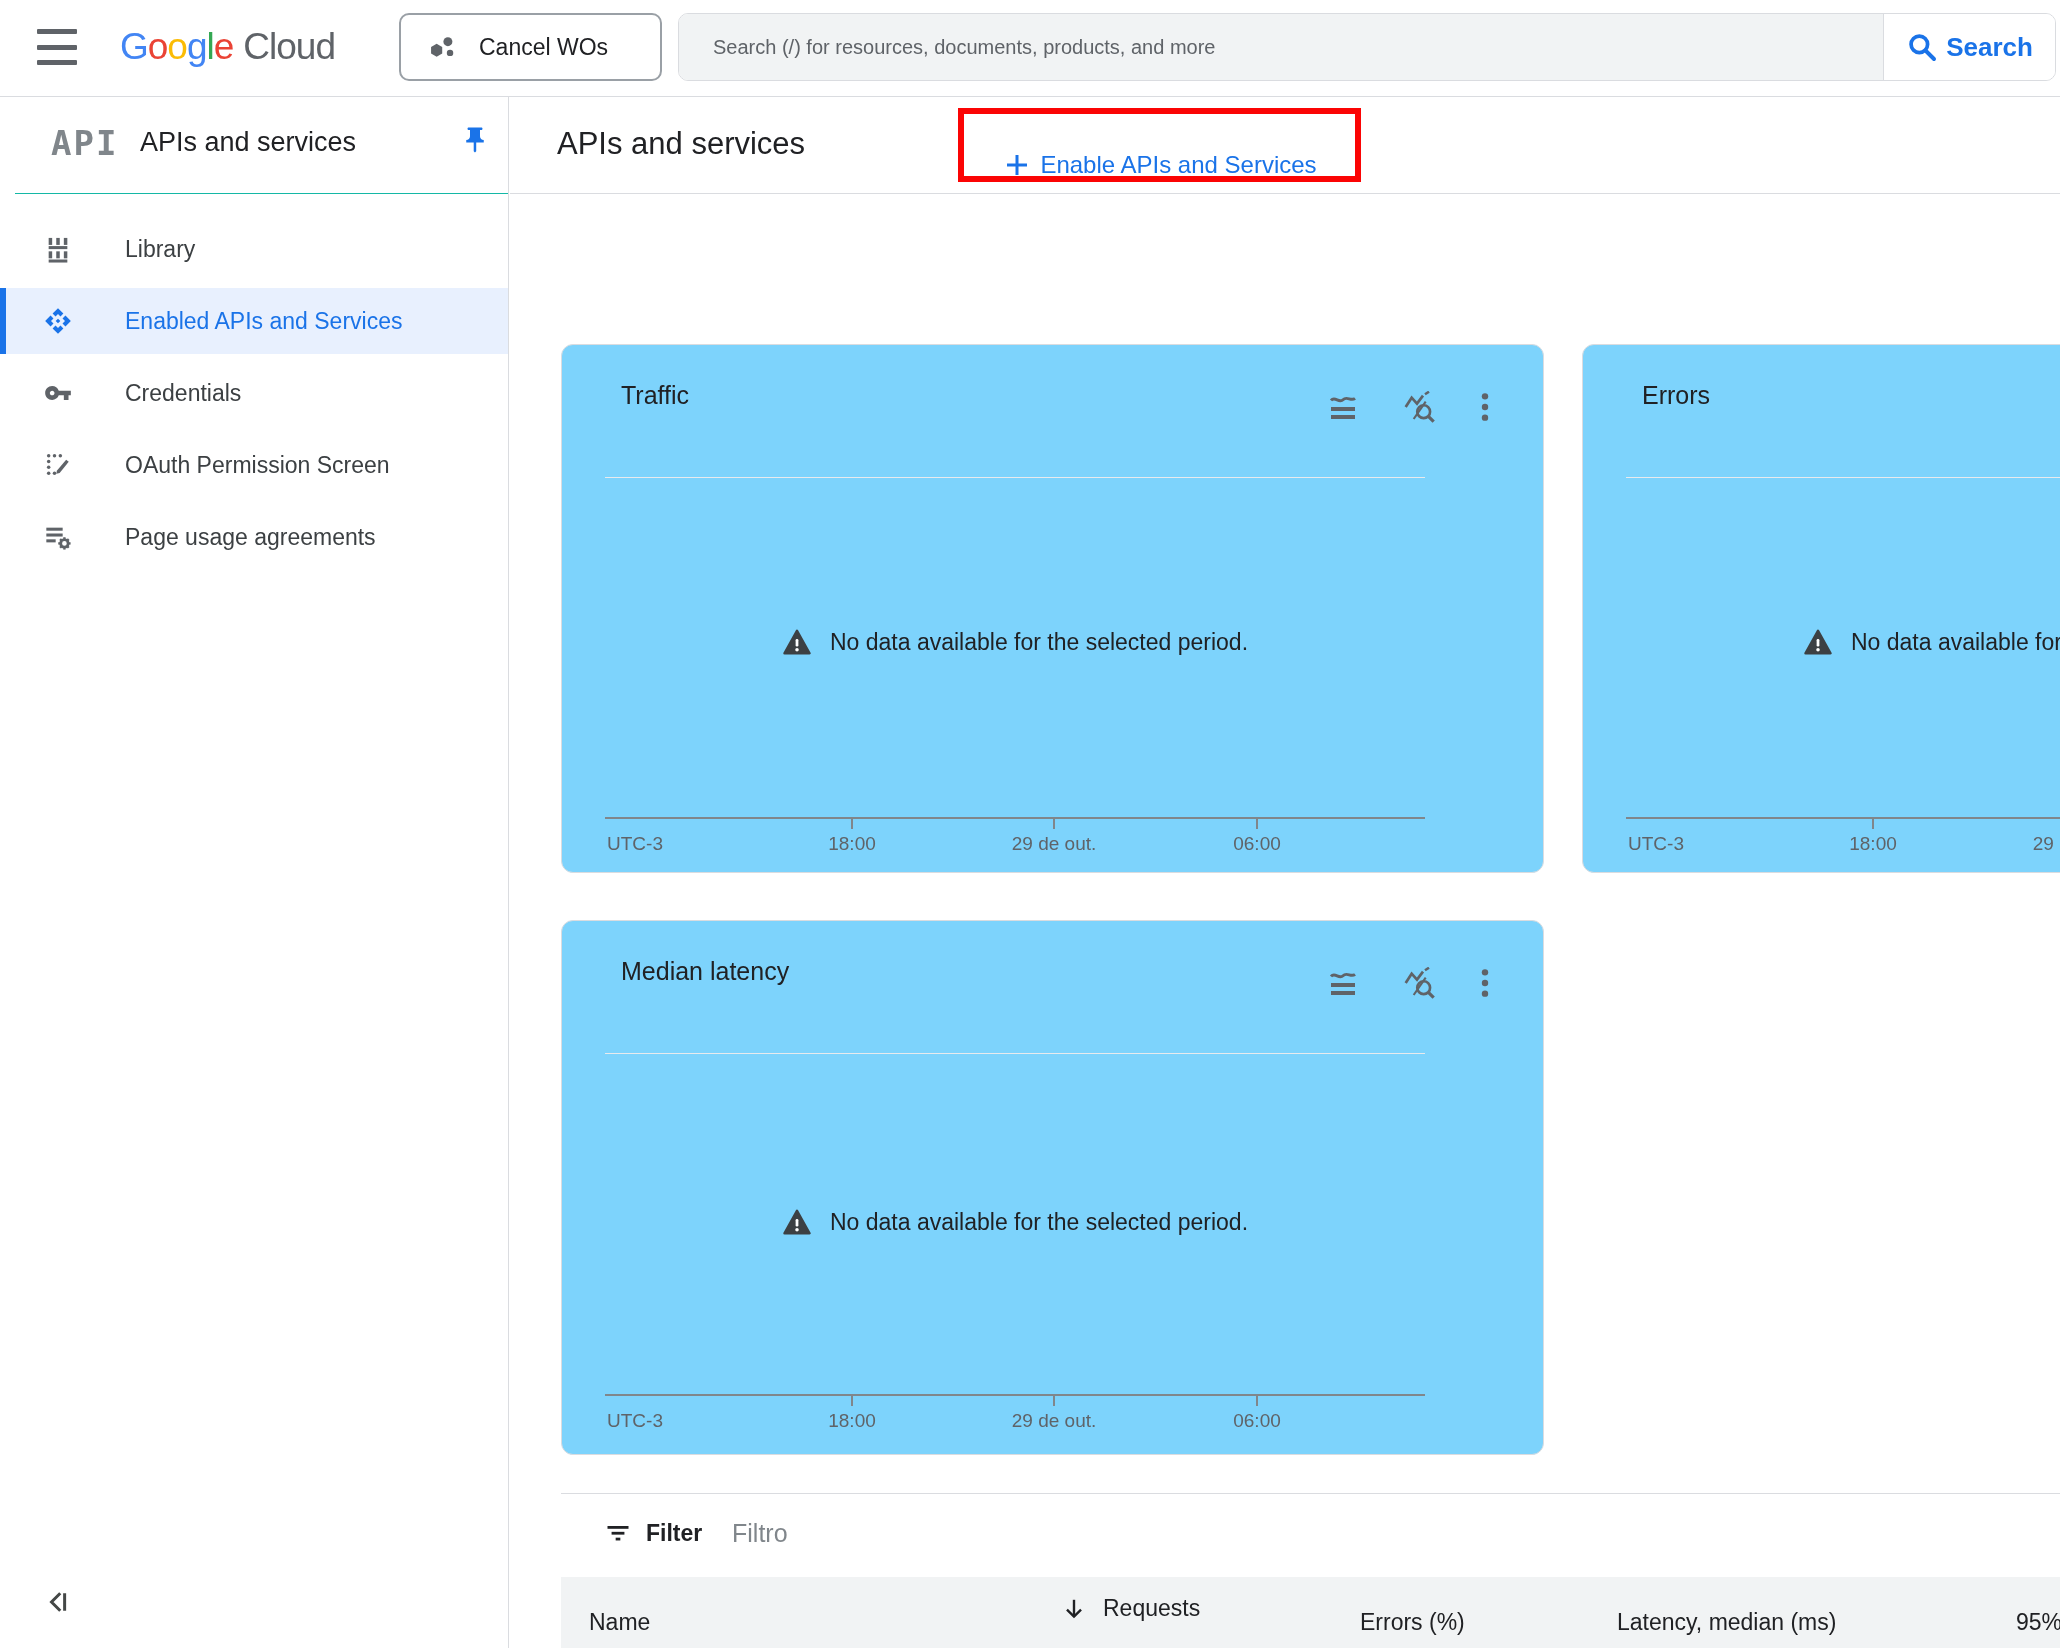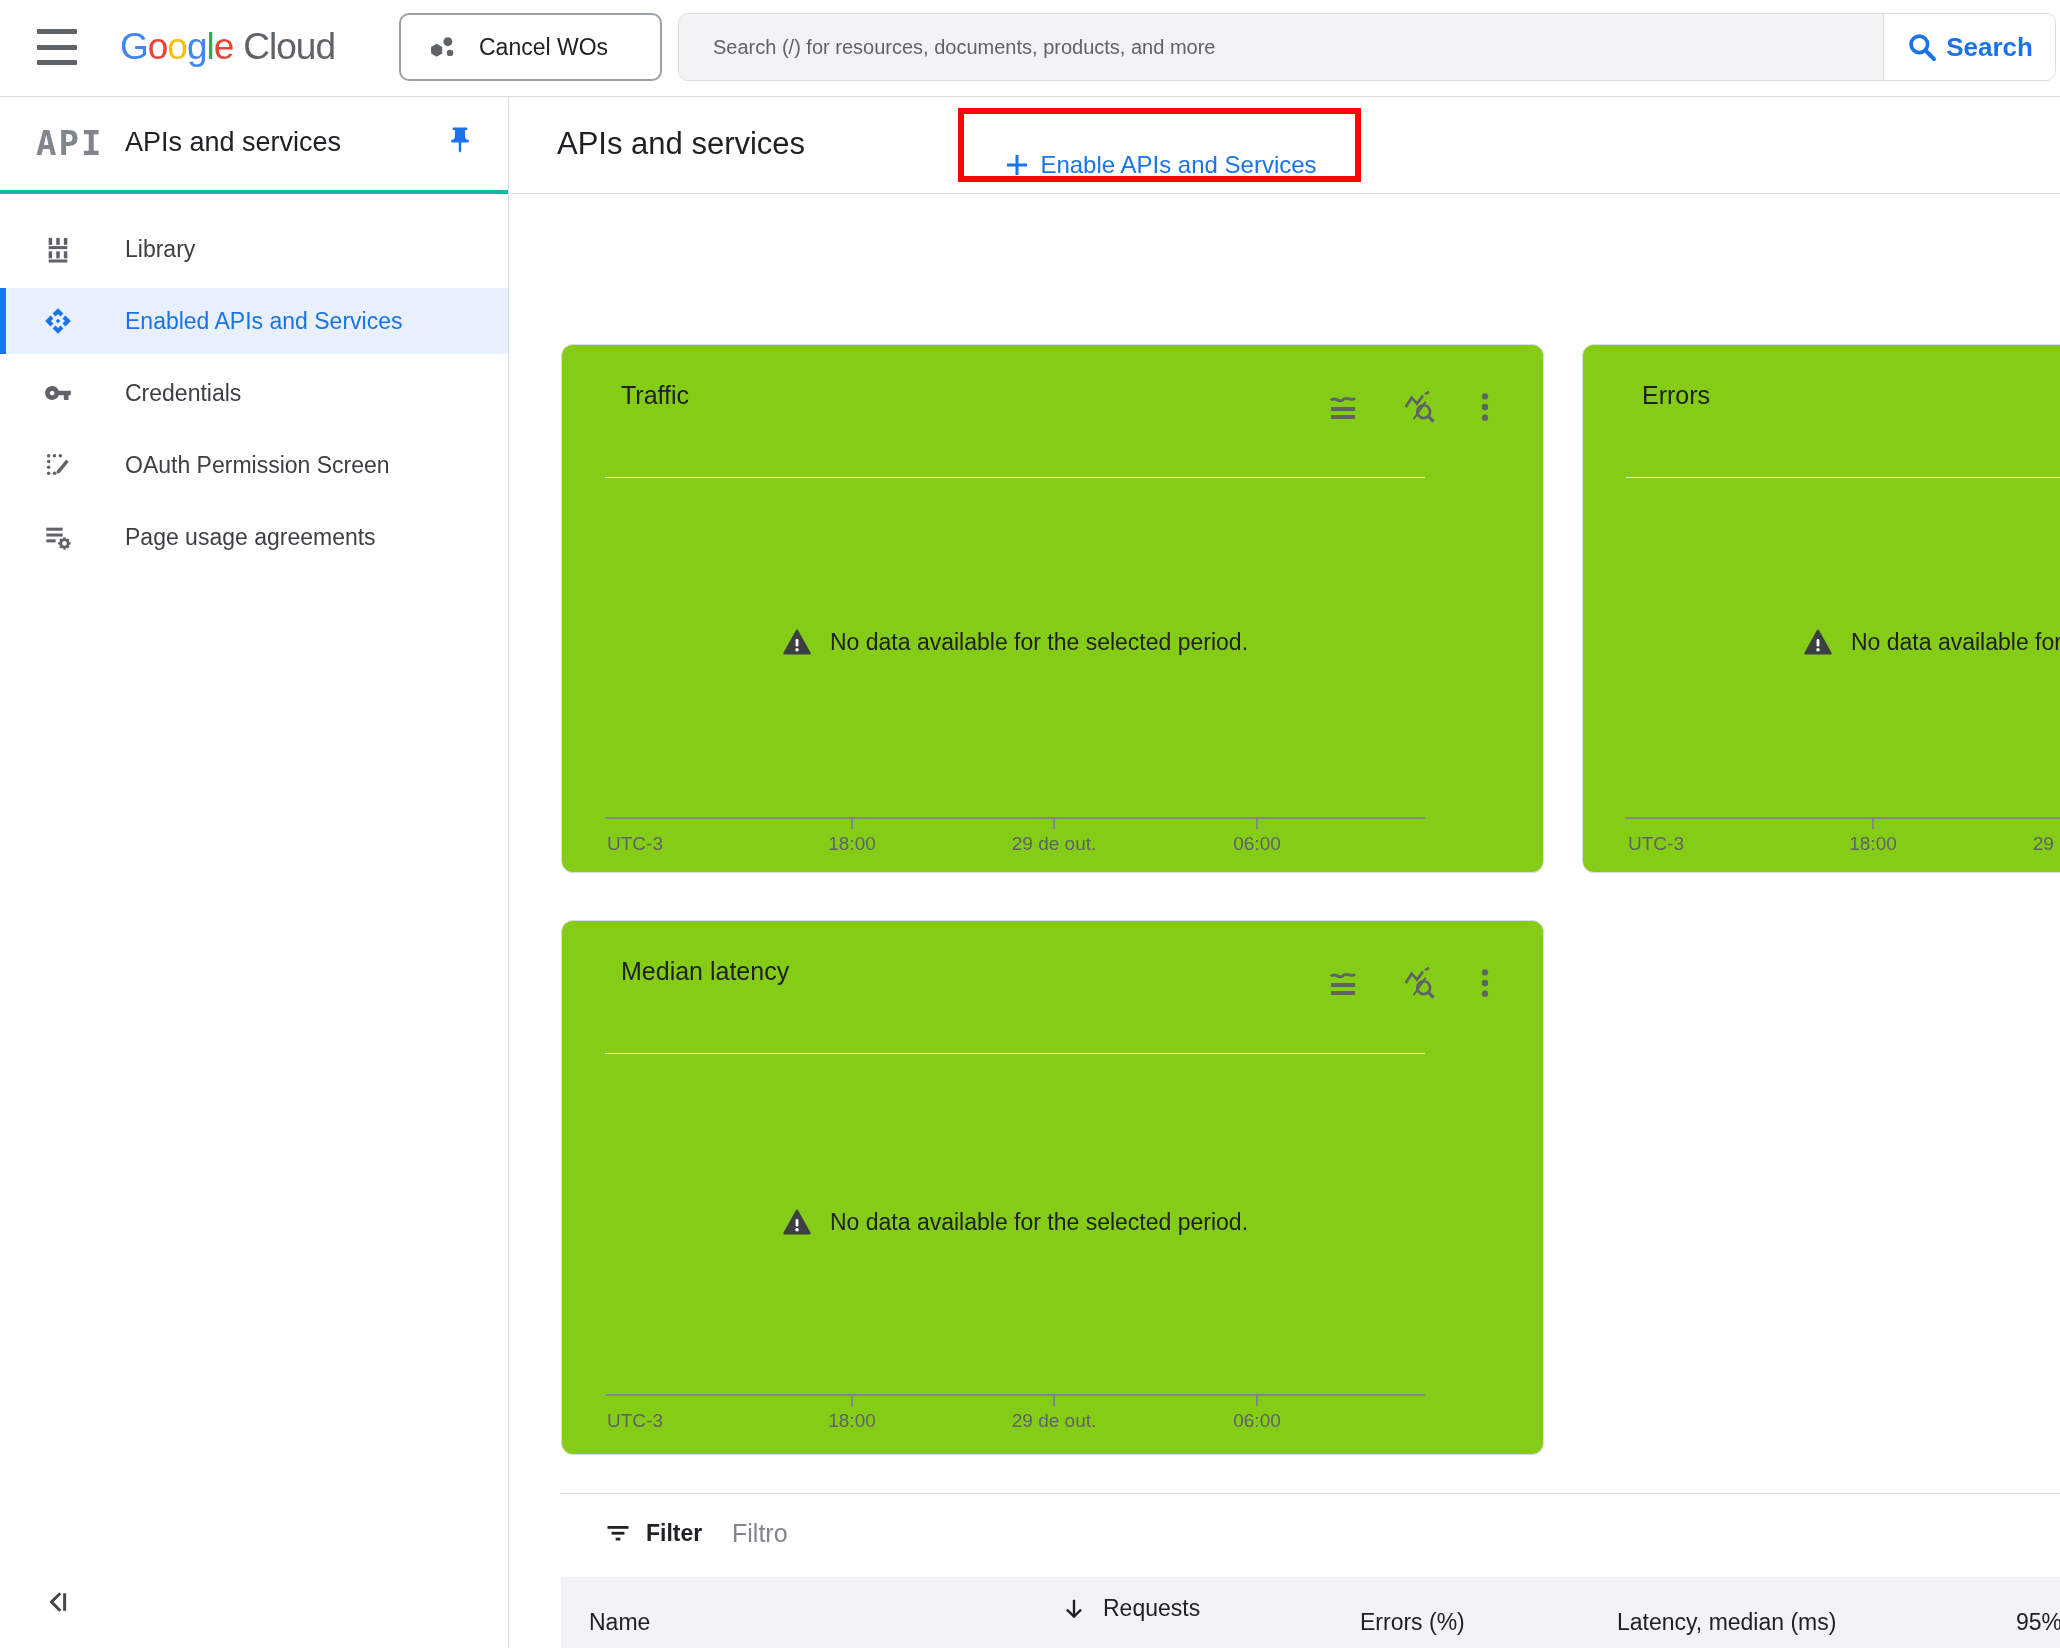--- a/index.html
+++ b/index.html
@@ -26,21 +26,21 @@
                 border:1px solid #dadce0; border-radius:10px; display:flex; overflow:hidden; background:#fff; }
   .searchinput { flex:0 0 1204px; background:#f1f3f4; border:none; outline:none;
                  font-family:"Liberation Sans",sans-serif; font-size:20px; color:#3c4043; padding:0 0 0 34px; }
   .searchinput::placeholder { color:#5f6368; opacity:1; }
   .searchbtn { flex:1; background:#fff; border-left:1px solid #dadce0; display:flex;
                align-items:center; justify-content:center; gap:8px; cursor:pointer; }
   .searchbtn .label { color:#1a73e8; font-size:26px; font-weight:700; }
   
   .sidebar { position:absolute; left:0; top:97px; width:509px; height:1551px;
              background:#fff; border-right:1px solid #dadce0; }
-  .sidehead { position:relative; height:97px; border-bottom:4px solid #14b8a6; }
+  .sidehead { position:relative; height:97px; border-bottom:1px solid #14b8a6;margin-left:15px; }
   .apiglyph { position:absolute; left:36px; top:26px; font-family:"DejaVu Sans Mono",monospace;
               font-weight:700; font-size:34px; color:#80868b; letter-spacing:2px; }
   .sidetitle { position:absolute; left:125px; top:30px; font-size:27px; color:#202124; }
   .pin { position:absolute; left:445px; top:28px; cursor:pointer; }
   .menu { position:absolute; left:0; top:119px; width:508px; }
   .mitem { position:relative; height:66px; margin-bottom:6px; display:flex; align-items:center; cursor:pointer; }
   .mitem .ic { position:absolute; left:44px; width:30px; height:30px; display:flex; align-items:center; }
   .mitem .lbl { position:absolute; left:125px; font-size:23px; color:#3c4043; }
   .mitem.selected { background:#e8f0fe; }
   .mitem.selected::before { content:""; position:absolute; left:0; top:0; bottom:0; width:6px; background:#1a73e8; }
@@ -54,21 +54,21 @@
             border:6px solid #fb0404; display:flex; align-items:center; justify-content:center; }
   .enablebtn { display:flex; align-items:center; gap:8px; cursor:pointer; background:none; border:none;margin-top:39px; }
   .enablebtn .label { color:#1a73e8; font-size:24px; font-weight:500; font-family:"Liberation Sans",sans-serif; }
   
   .timerow { position:absolute; left:1462px; top:242px; height:48px; display:flex;
              align-items:center; gap:33px; white-space:nowrap; }
   .trange { font-size:23px; color:#202124; font-weight:500; cursor:pointer; }
   .trange.pill { background:#f1f3f4; border-radius:8px; padding:9px 16px;
                  display:flex; align-items:center; gap:8px; }
   
-  .card { position:absolute; background:#84cc16; border:1px solid #dadce0; border-radius:12px; }
+  .card { position:absolute; background:#7dd3fc; border:1px solid #dadce0; border-radius:12px; }
   .card .ctitle { position:absolute; left:59px; top:36px; font-size:25px; color:#202124; }
   .card .cicons { position:absolute; right:52px; top:46px; display:flex; gap:44px; align-items:center; }
   .card .cicons .ci { cursor:pointer; display:flex; align-items:center; }
   .card .hdiv { position:absolute; left:43px; top:132px; width:820px; height:1px; background:#e8eaed; }
   .card .empty { position:absolute; left:43px; width:820px; display:flex; align-items:center;
                  justify-content:center; gap:18px; }
   .card .empty .msg { font-size:23px; color:#202124; }
   .card .axis { position:absolute; left:43px; width:820px; height:2px; background:#80868b; }
   .card .tick { position:absolute; width:2px; height:11px; background:#80868b; }
   .card .alabel { position:absolute; font-size:19px; color:#5f6368; }

